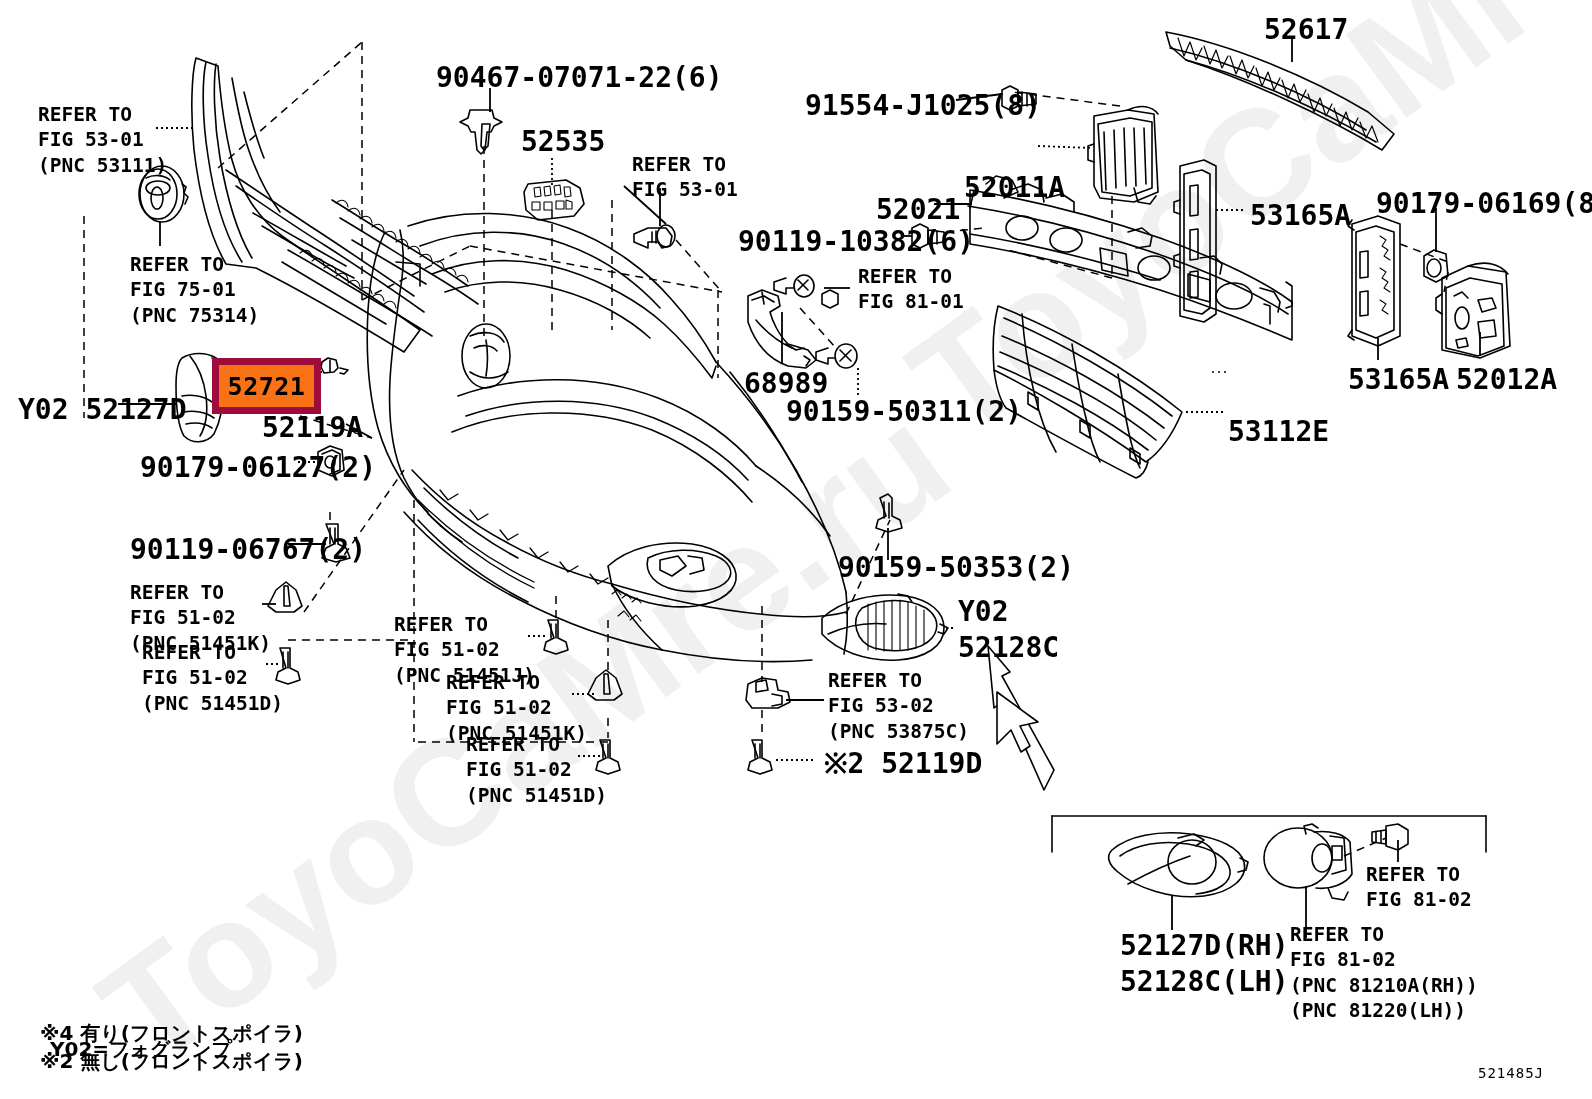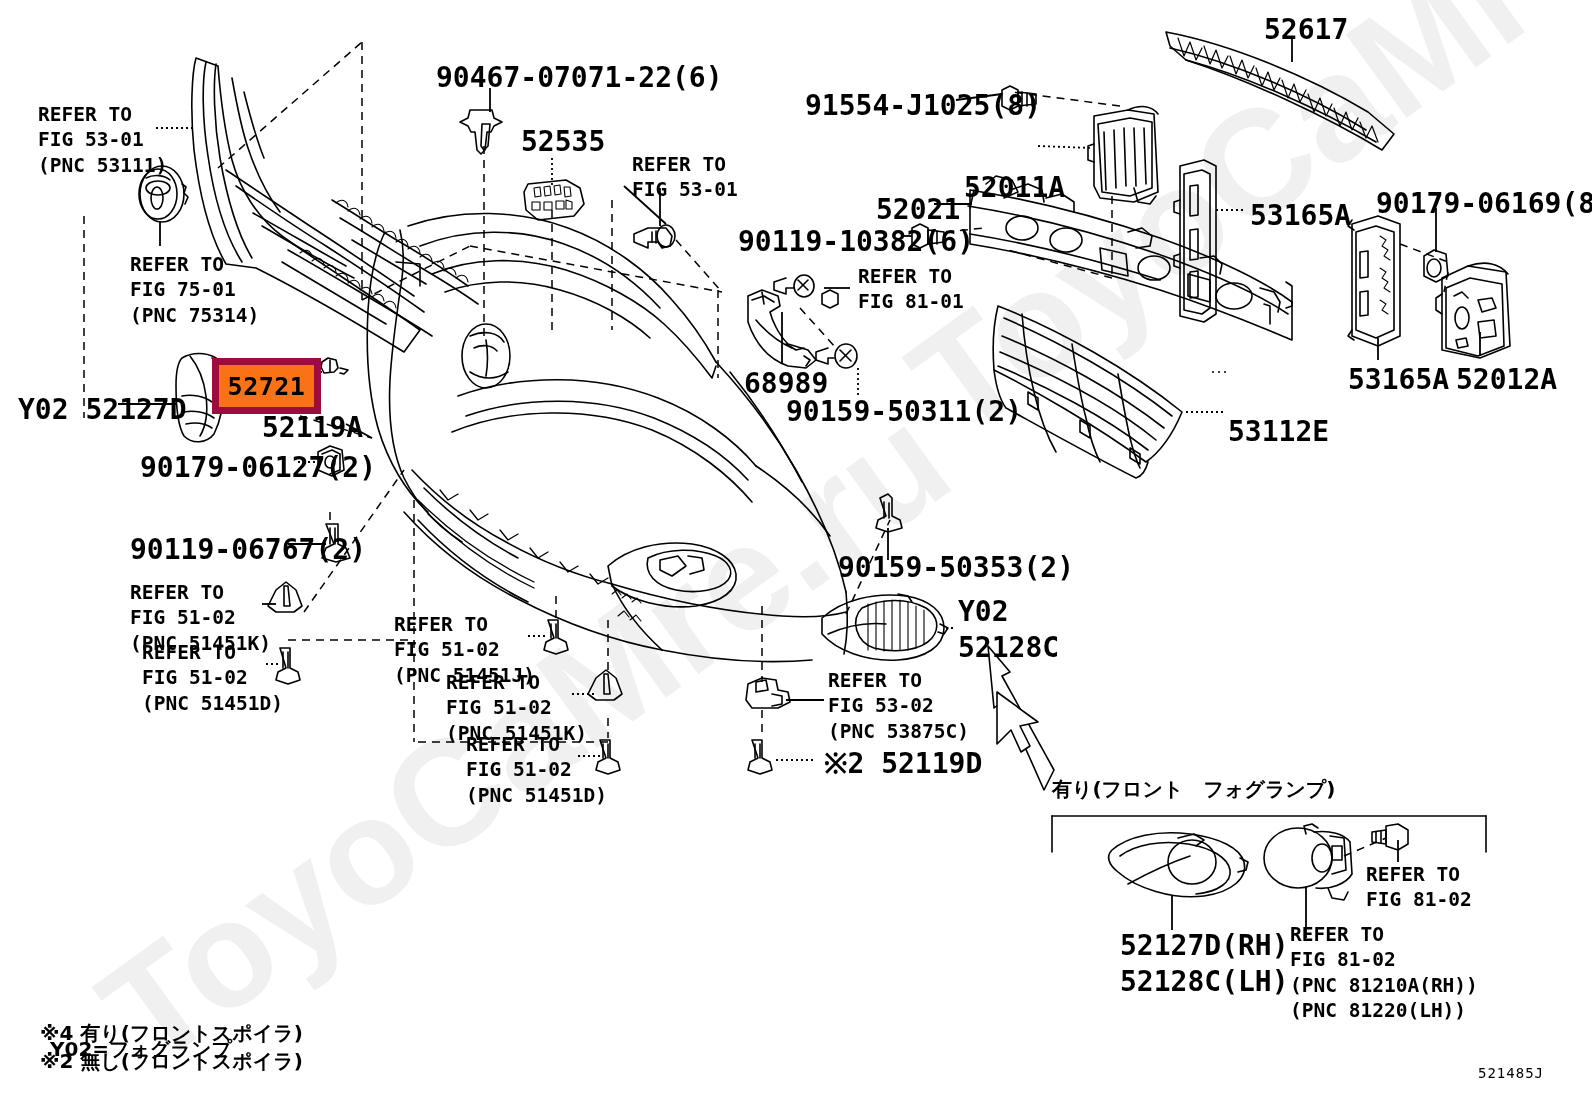--- a/index.html
+++ b/index.html
@@ -631,21 +631,20 @@
 
   <div class="lbl pn" style="left:958px; top:594px;">Y02
 52128C</div>
 
   <div class="lbl ref" style="left:828px; top:668px;">REFER TO
 FIG 53-02
 (PNC 53875C)</div>
 
   <div class="lbl pn" style="left:824px; top:746px;">※2 52119D</div>
 
-  <div class="lbl pn-sm jp" style="left:1052px;top:776px;">有り(フロント　フォグランプ)</div>
 
   <div class="lbl pn" style="left:1120px;top:928px;">52127D(RH)
 52128C(LH)</div>
 
   <div class="lbl ref" style="left:1290px;top:922px;">REFER TO
 FIG 81-02
 (PNC 81210A(RH))
 (PNC 81220(LH))</div>
 
   <div class="lbl ref" style="left:1366px;top:862px;">REFER TO

